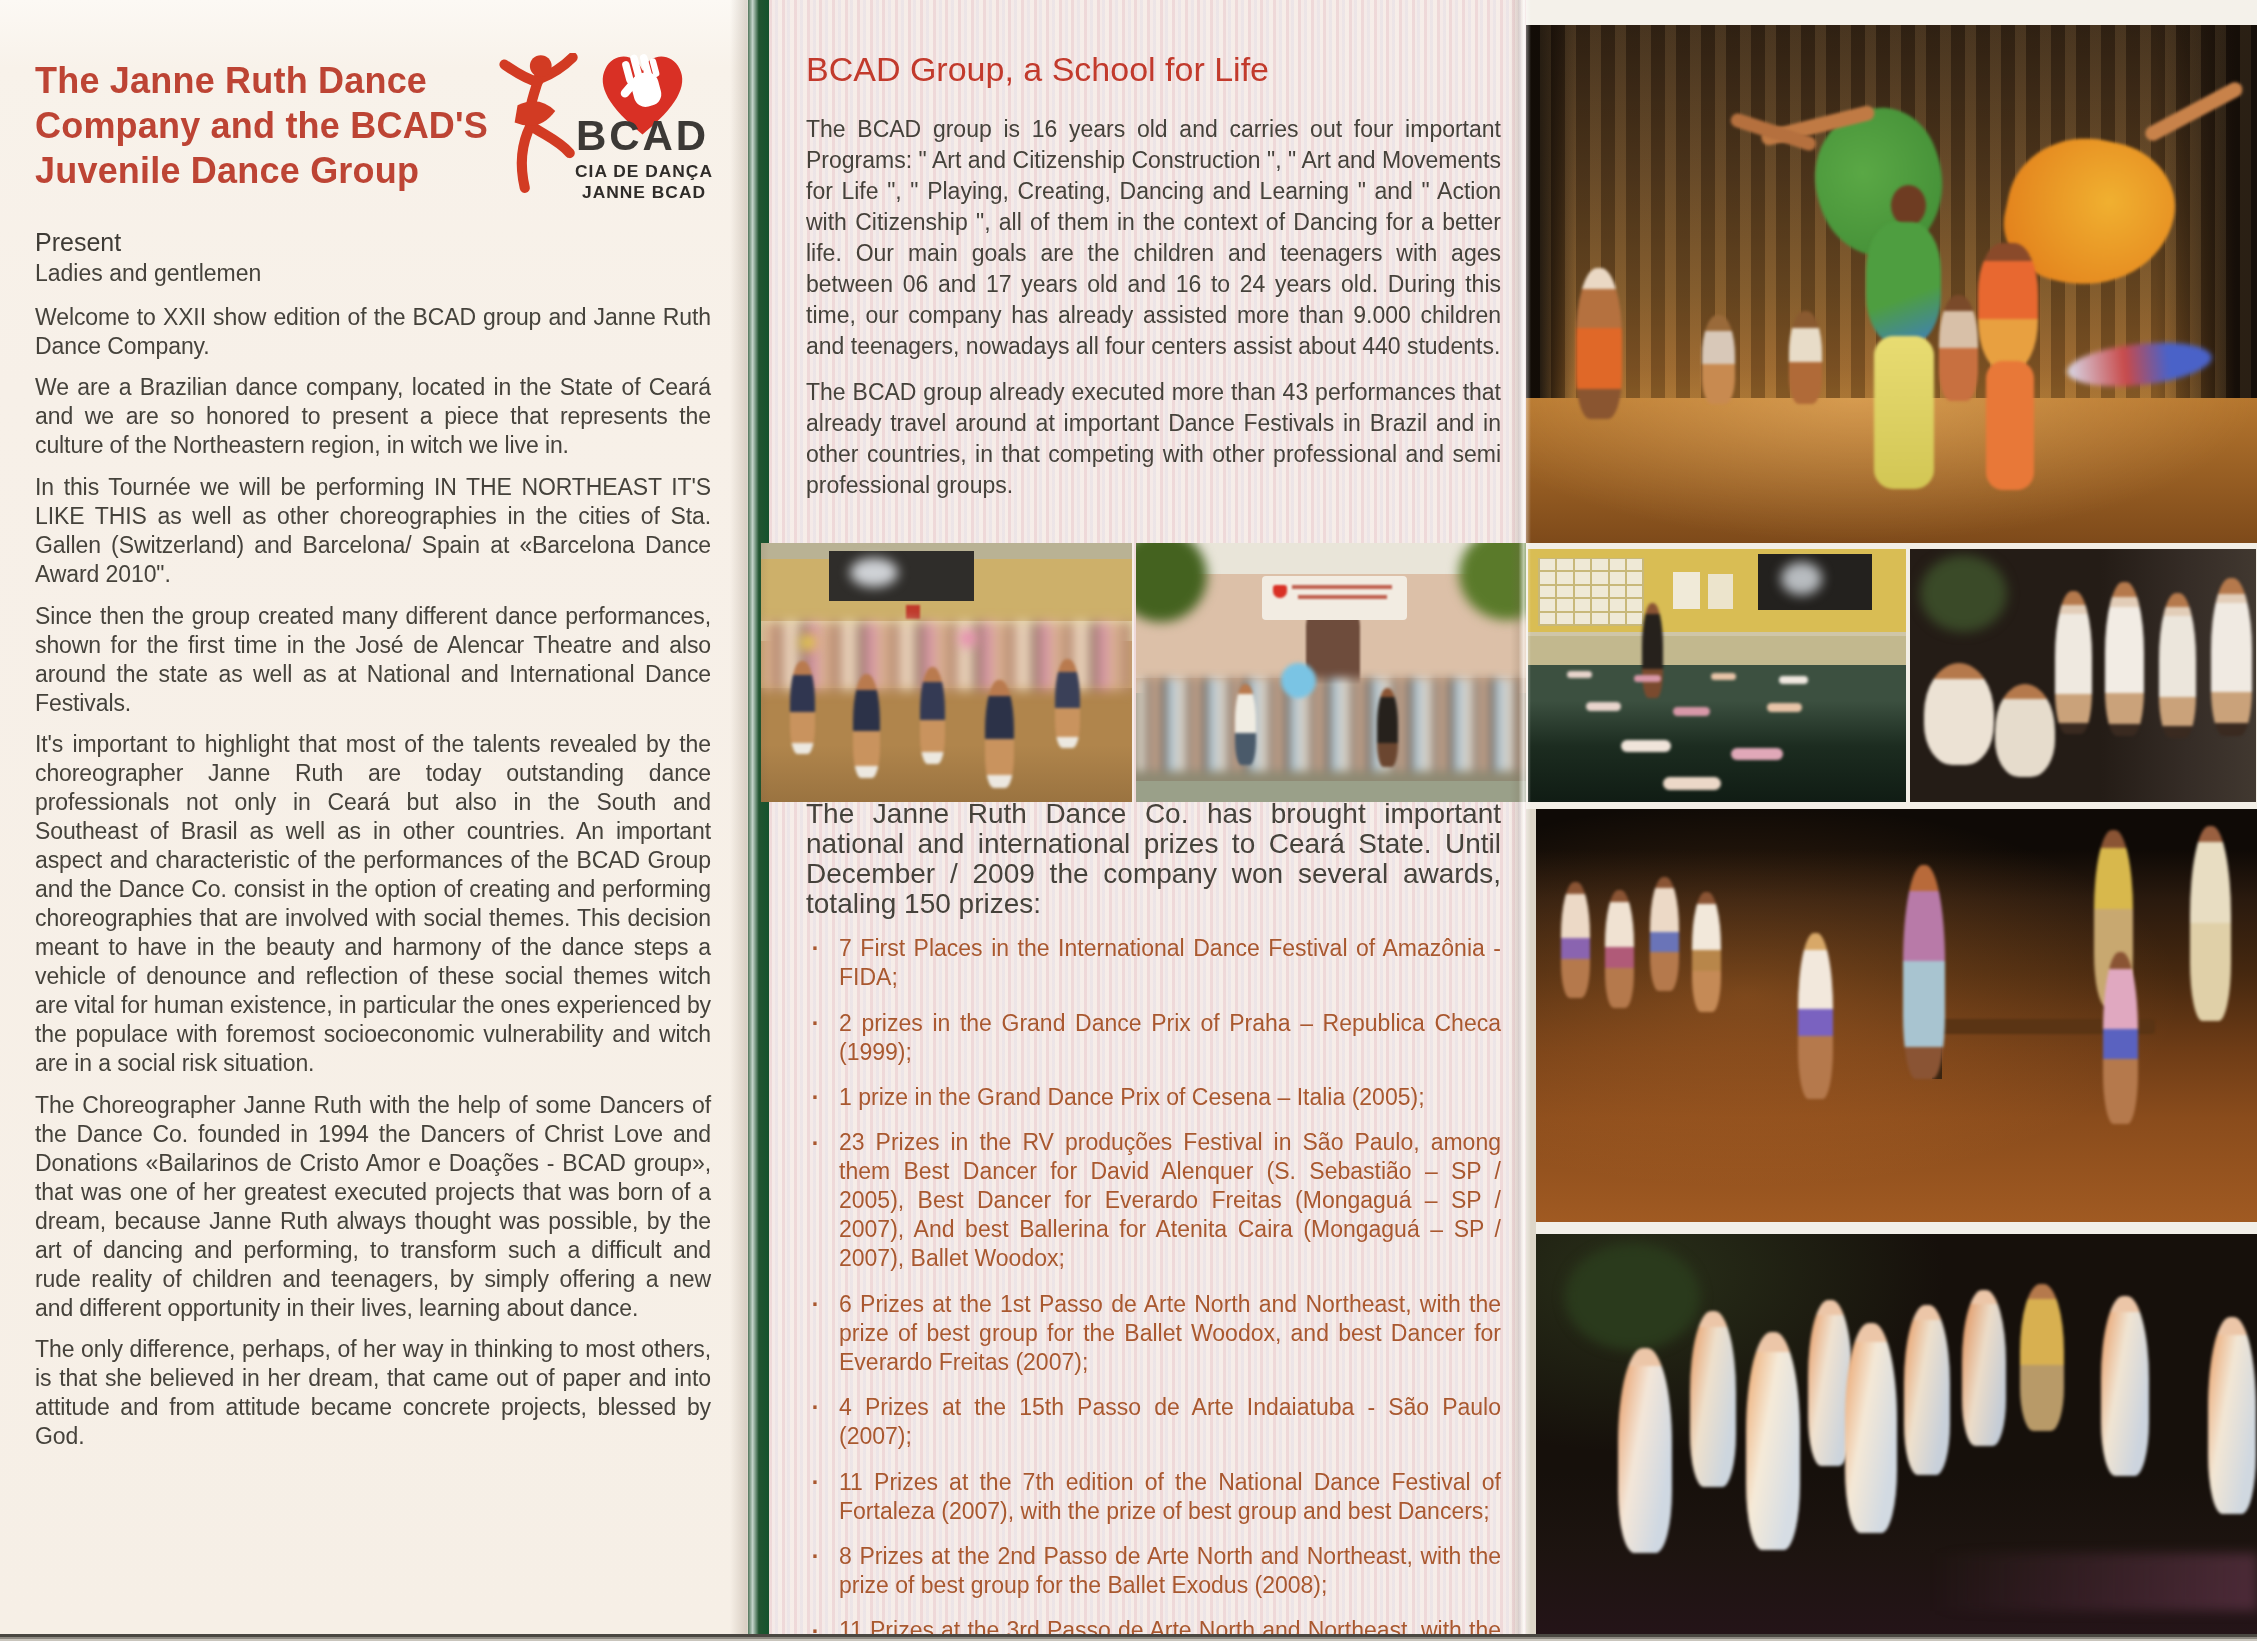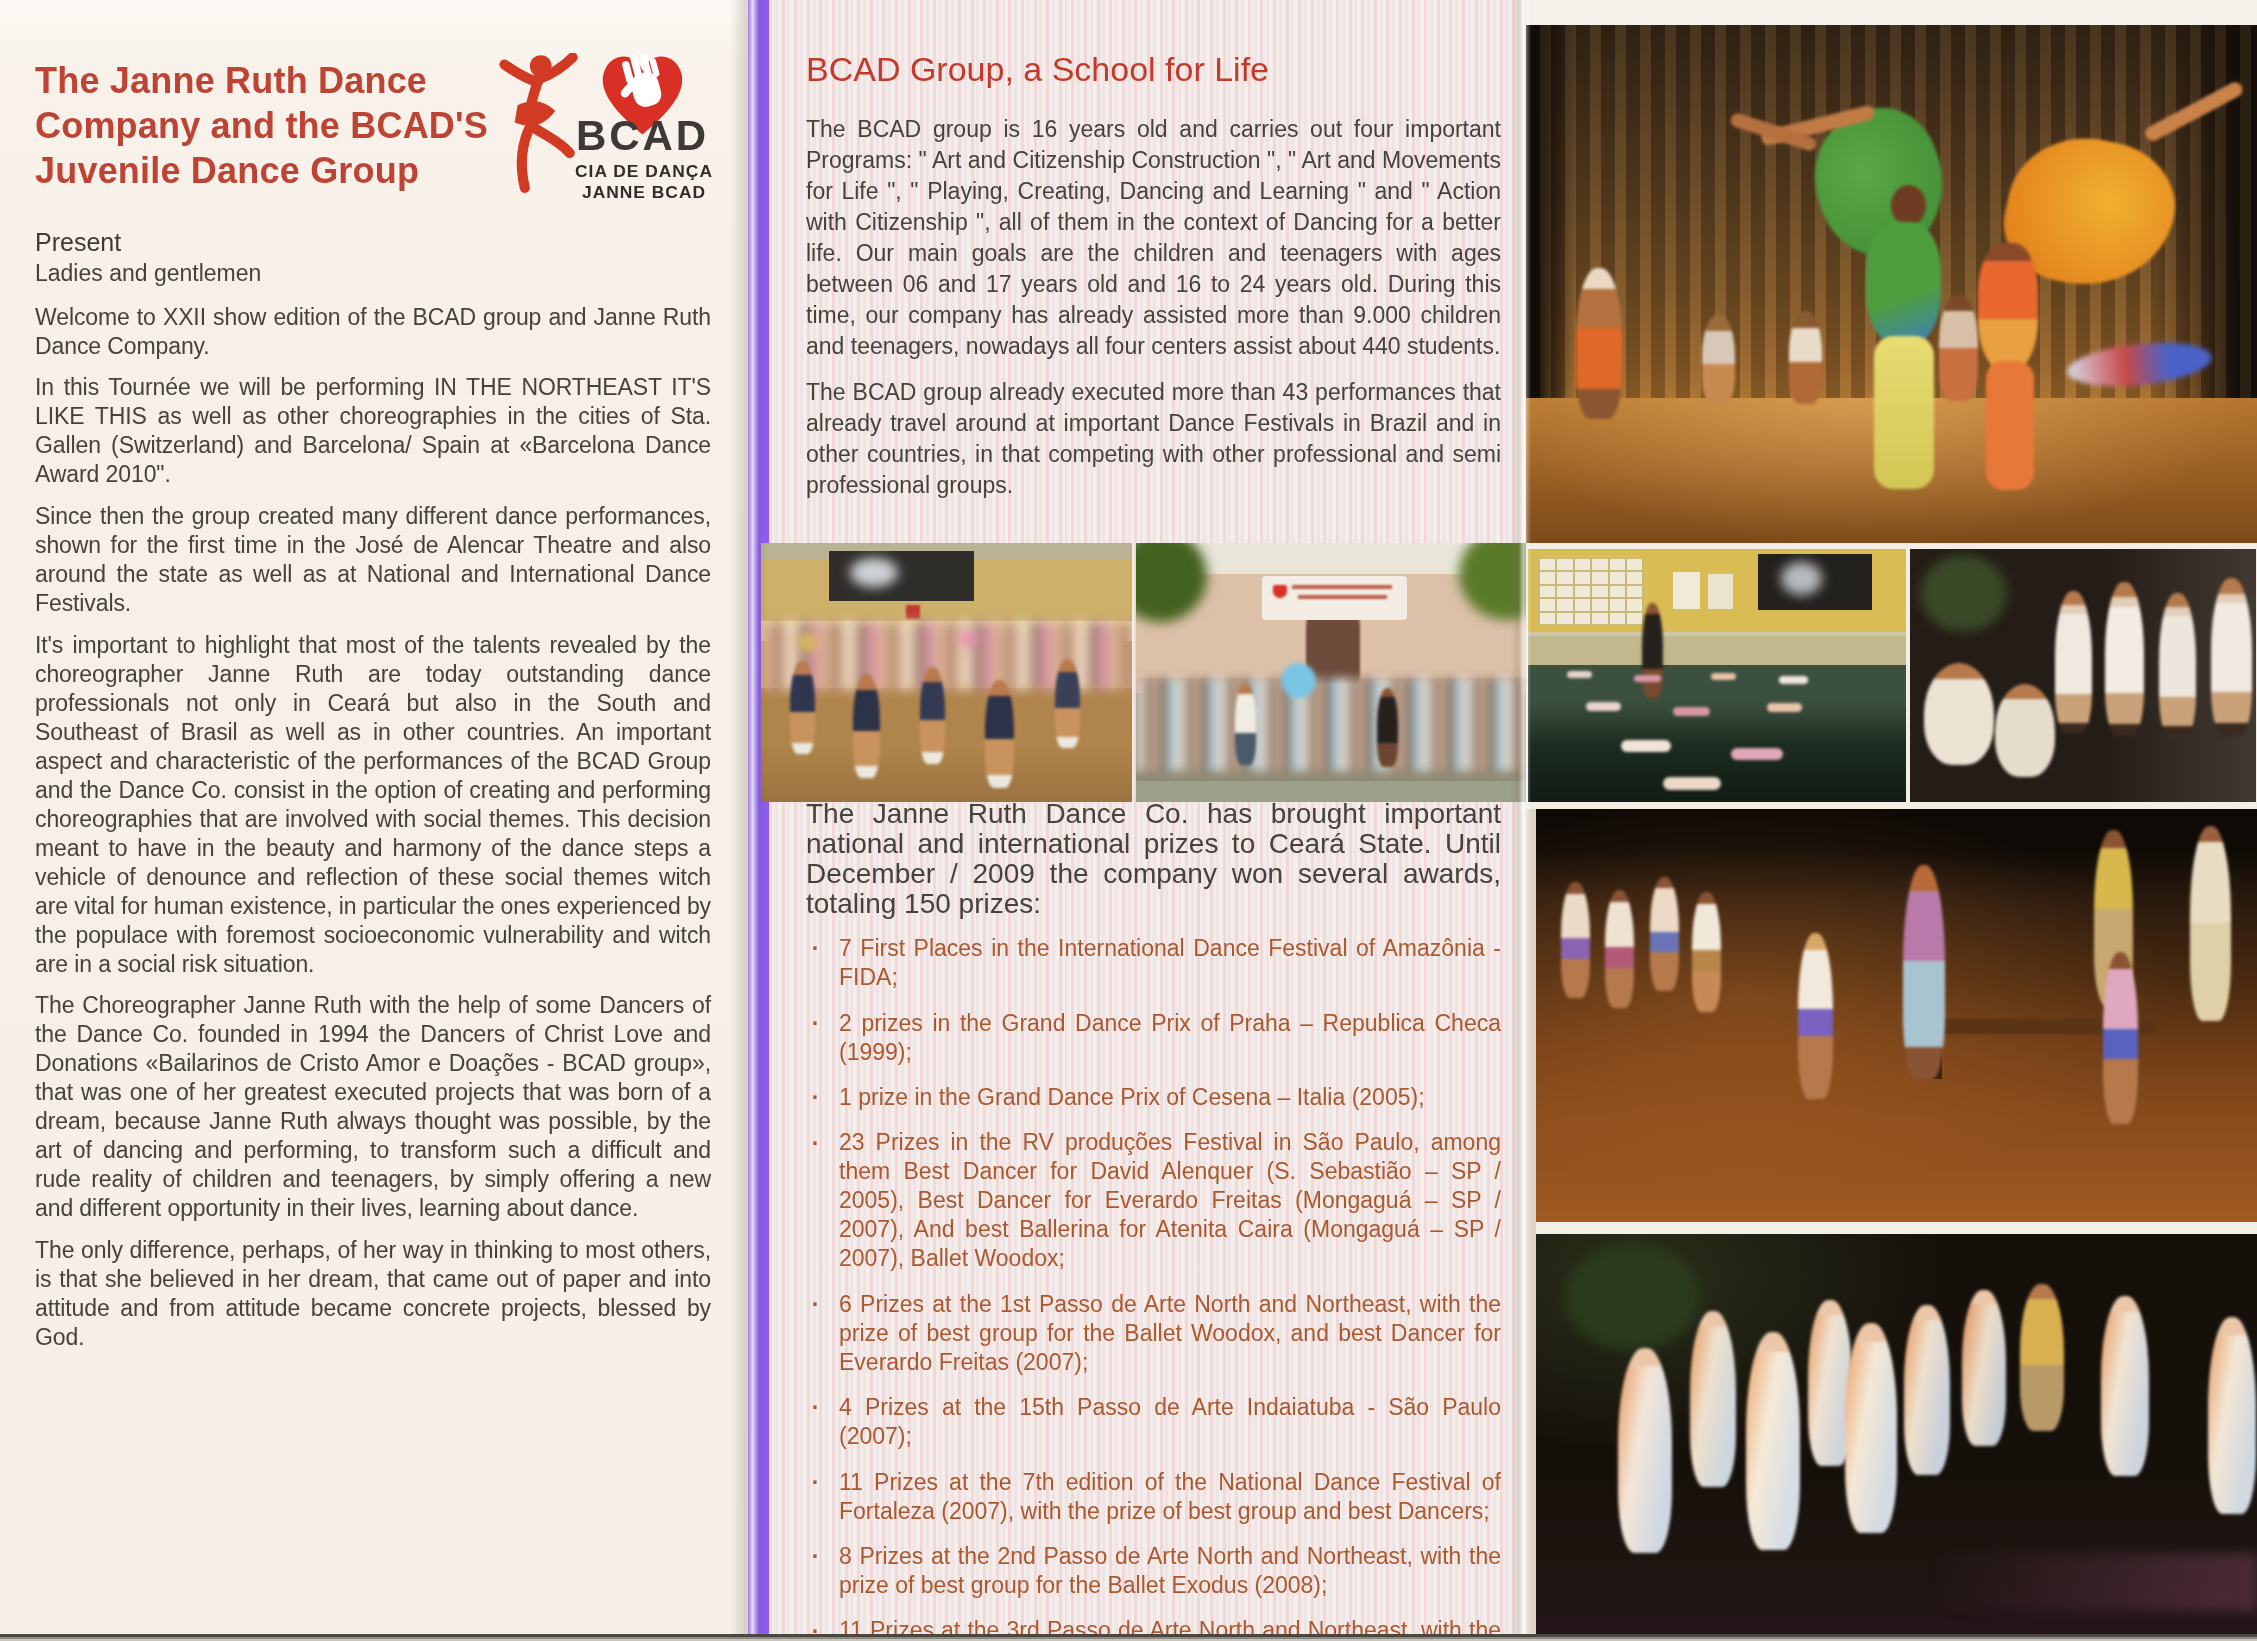--- a/index.html
+++ b/index.html
@@ -1,17 +1,17 @@
 <!DOCTYPE html>
 <html><head>
 <meta charset="utf-8">
 <style>
   html,body{margin:0;padding:0;background:#dcd8d0;}
   .page{position:relative;width:2257px;height:1641px;overflow:hidden;
-        font-family:"Liberation Sans",sans-serif;background:#8b5cf6;}
+        font-family:"Liberation Sans",sans-serif;background:#14532d;}
 
   
   .panel-left{position:absolute;left:0;top:0;width:748px;height:1634px;
       background:linear-gradient(180deg,#fcf9f4 0,#f8f2ea 68px,#f7f0e8 386px,#f6efe6 100%);
       box-sizing:border-box;padding:44px 37px 0 35px;}
   .fold-1{position:absolute;left:730px;top:0;width:39px;height:1634px;
       background:linear-gradient(90deg,rgba(110,90,70,0) 0,rgba(110,90,70,.22) 42%,rgba(255,255,255,.75) 58%,rgba(110,90,70,.15) 74%,rgba(110,90,70,0) 100%);z-index:5;}
   .panel-mid{position:absolute;left:769px;top:0;width:757px;height:1634px;box-sizing:border-box;
       padding:50px 25px 0 37px;background-color:#f6ece8;
       background-image:repeating-linear-gradient(90deg,rgba(221,172,182,.30) 0 2.9px,rgba(238,228,232,.22) 2.9px 5.8px,rgba(198,198,225,.20) 5.8px 8.7px,rgba(247,240,233,.28) 8.7px 12.6px);}
@@ -115,20 +115,21 @@
       </svg>
       <span class="logo-acronym">BCAD</span>
       <span class="logo-sub" style="top:122px;">CIA DE DANÇA</span>
       <span class="logo-sub" style="top:143px;">JANNE BCAD</span>
     </div>
 
     <p class="present">Present</p>
     <p class="salut">Ladies and gentlemen</p>
 
     <p class="body-p">Welcome to XXII show edition of the BCAD group and Janne Ruth Dance Company.</p>
+    <p class="body-p">We are a Brazilian dance company, located in the State of Ceará and we are so honored to present a piece that represents the culture of the Northeastern region, in witch we live in.</p>
     <p class="body-p">In this Tournée we will be performing IN THE NORTHEAST IT'S LIKE THIS as well as other choreographies in the cities of Sta. Gallen (Switzerland) and Barcelona/ Spain at «Barcelona Dance Award 2010".</p>
     <p class="body-p">Since then the group created many different dance performances, shown for the first time in the José de Alencar Theatre and also around the state as well as at National and International Dance Festivals.</p>
     <p class="body-p">It's important to highlight that most of the talents revealed by the choreographer Janne Ruth are today outstanding dance professionals not only in Ceará but also in the South and Southeast of Brasil as well as in other countries. An important aspect and characteristic of the performances of the BCAD Group and the Dance Co. consist in the option of creating and performing choreographies that are involved with social themes. This decision meant to have in the beauty and harmony of the dance steps a vehicle of denounce and reflection of these social themes witch are vital for human existence, in particular the ones experienced by the populace with foremost socioeconomic vulnerability and witch are in a social risk situation.</p>
     <p class="body-p">The Choreographer Janne Ruth with the help of some Dancers of the Dance Co. founded in 1994 the Dancers of Christ Love and Donations «Bailarinos de Cristo Amor e Doações - BCAD group», that was one of her greatest executed projects that was born of a dream, because Janne Ruth always thought was possible, by the art of dancing and performing, to transform such a difficult and rude reality of children and teenagers, by simply offering a new and different opportunity in their lives, learning about dance.</p>
     <p class="body-p">The only difference, perhaps, of her way in thinking to most others, is that she believed in her dream, that came out of paper and into attitude and from attitude became concrete projects, blessed by God.</p>
   </section>
 
   <div class="fold-1"></div>
 
   <section class="panel-mid" style="position:absolute;">

